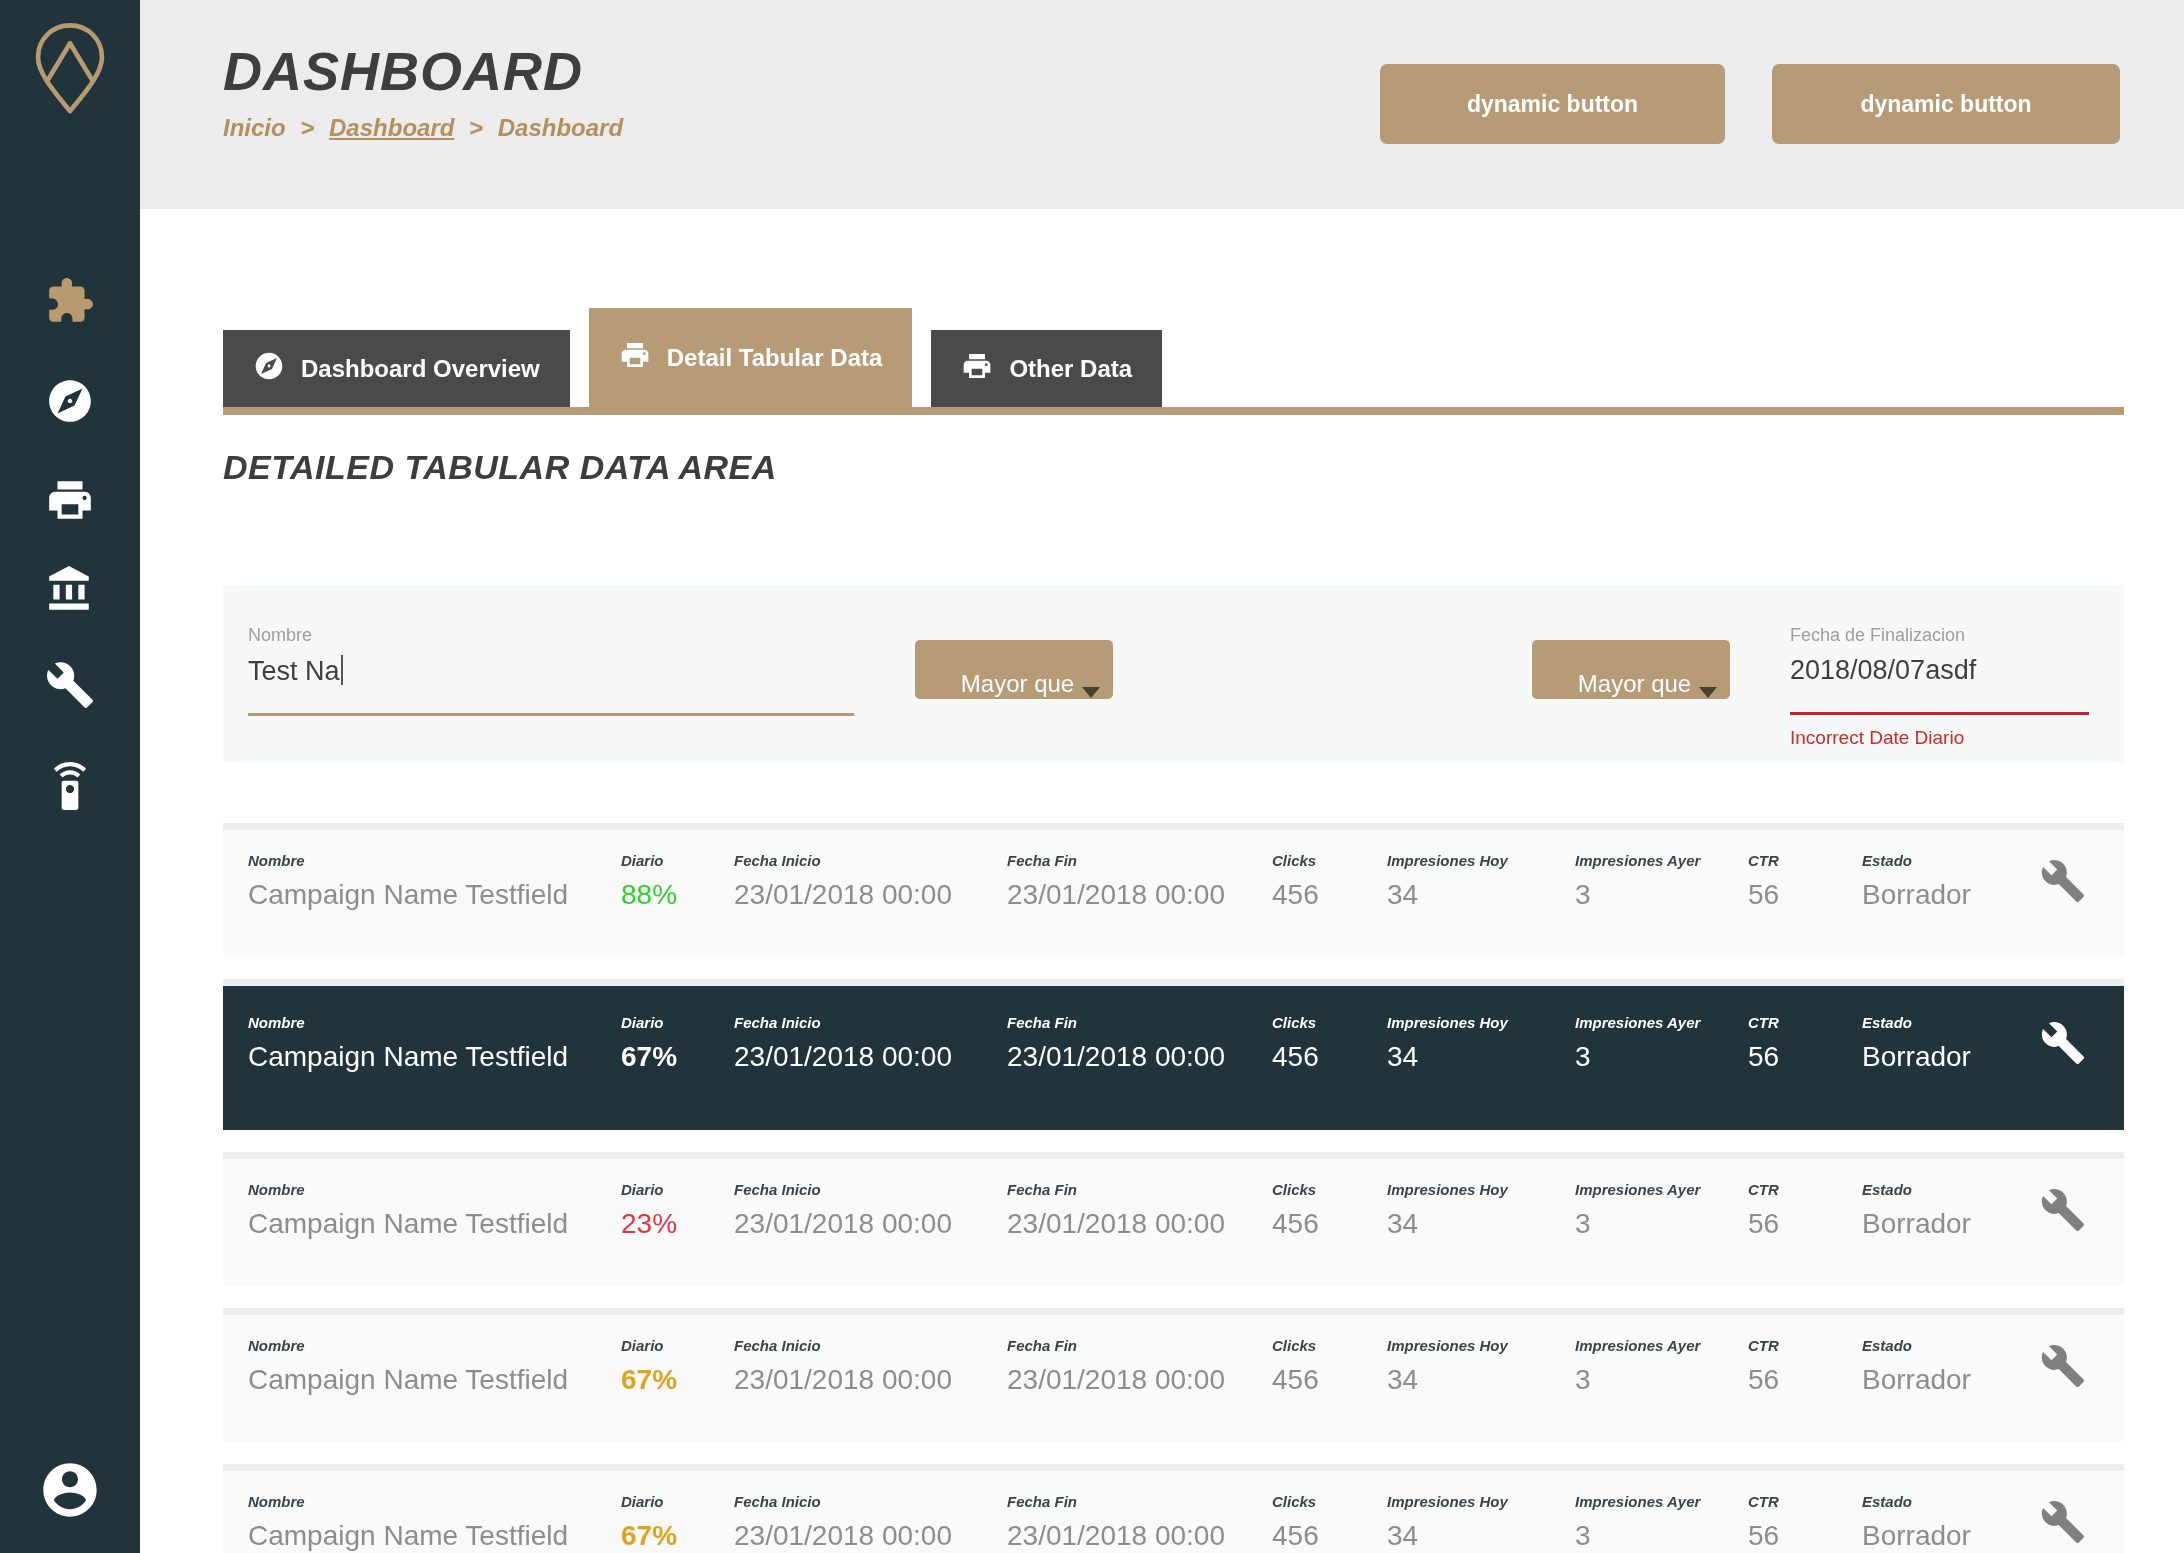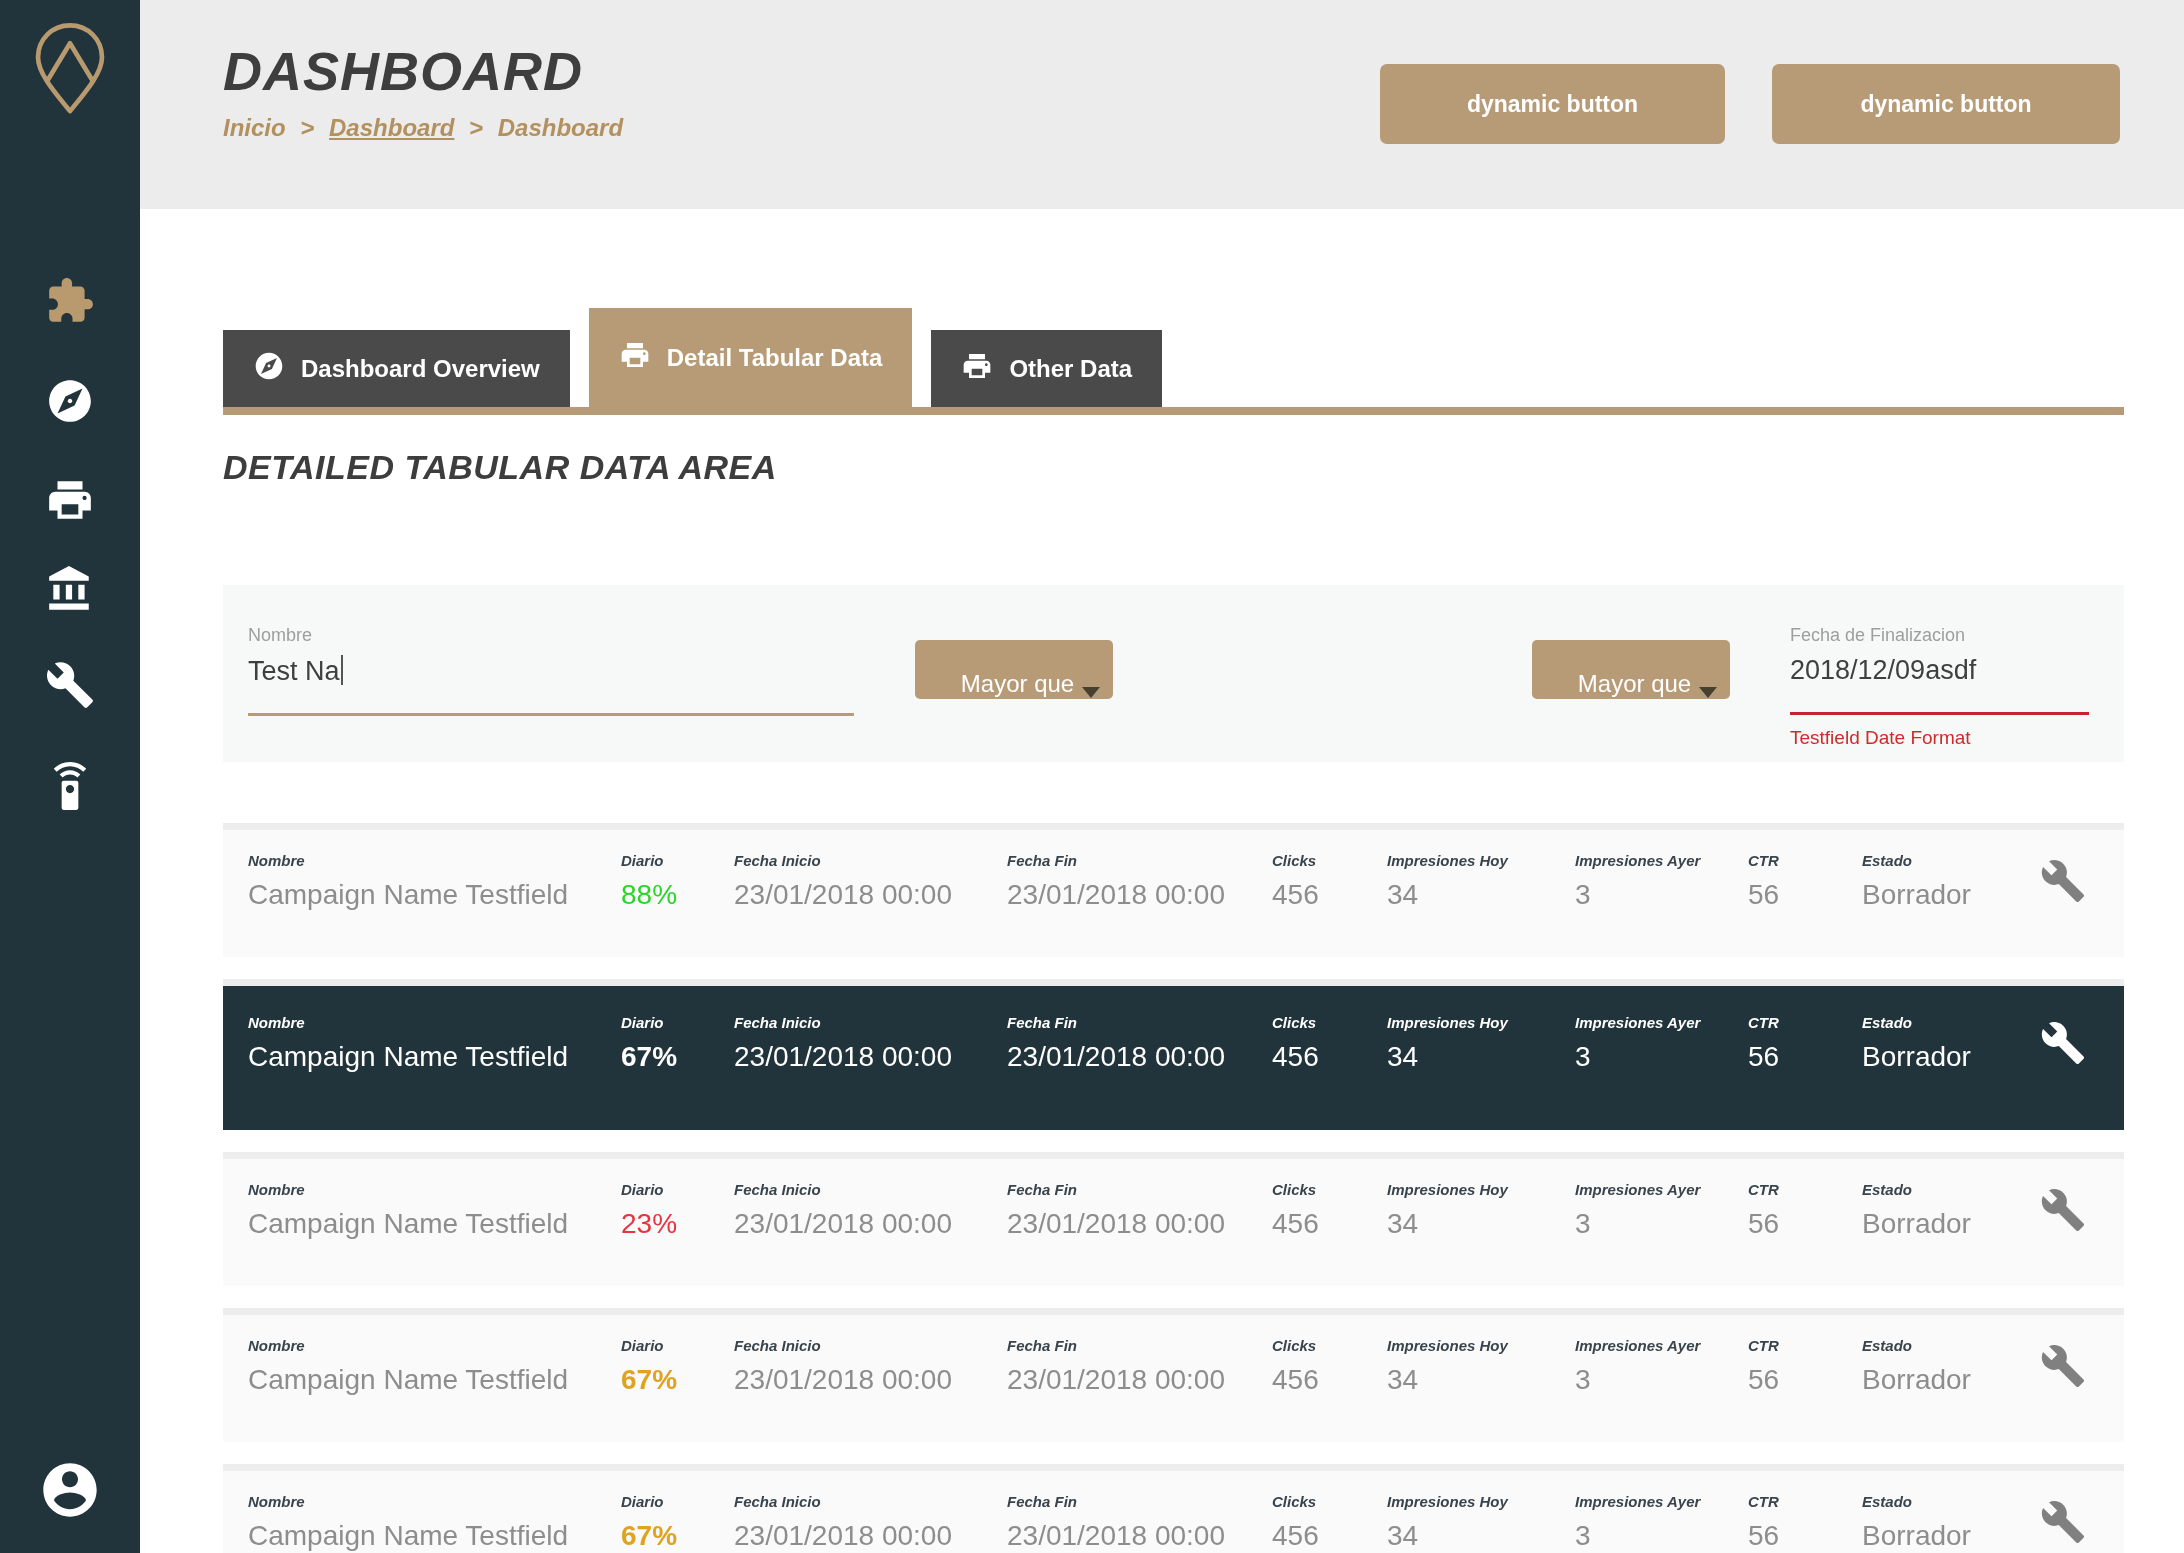--- a/index.html
+++ b/index.html
@@ -166,22 +166,22 @@
   <button class="dd-btn op1">
     <span>Mayor que</span>
     <span class="caret"></span>
   </button>
   <button class="dd-btn op2">
     <span>Mayor que</span>
     <span class="caret"></span>
   </button>
   <div class="f-field f-fin">
     <div class="f-label">Fecha de Finalizacion</div>
-    <div class="f-value">2018/12/09asdf</div>
-    <div class="f-error">Testfield Date Format</div>
+    <div class="f-value">2018/08/07asdf</div>
+    <div class="f-error">Incorrect Date Diario</div>
   </div>
 </div>
 
 <div class="table">
     <div class="row">
       <div>
         <div class="cl">Nombre</div>
         <div class="cv">Campaign Name Testfield</div>
       </div>
       <div>

